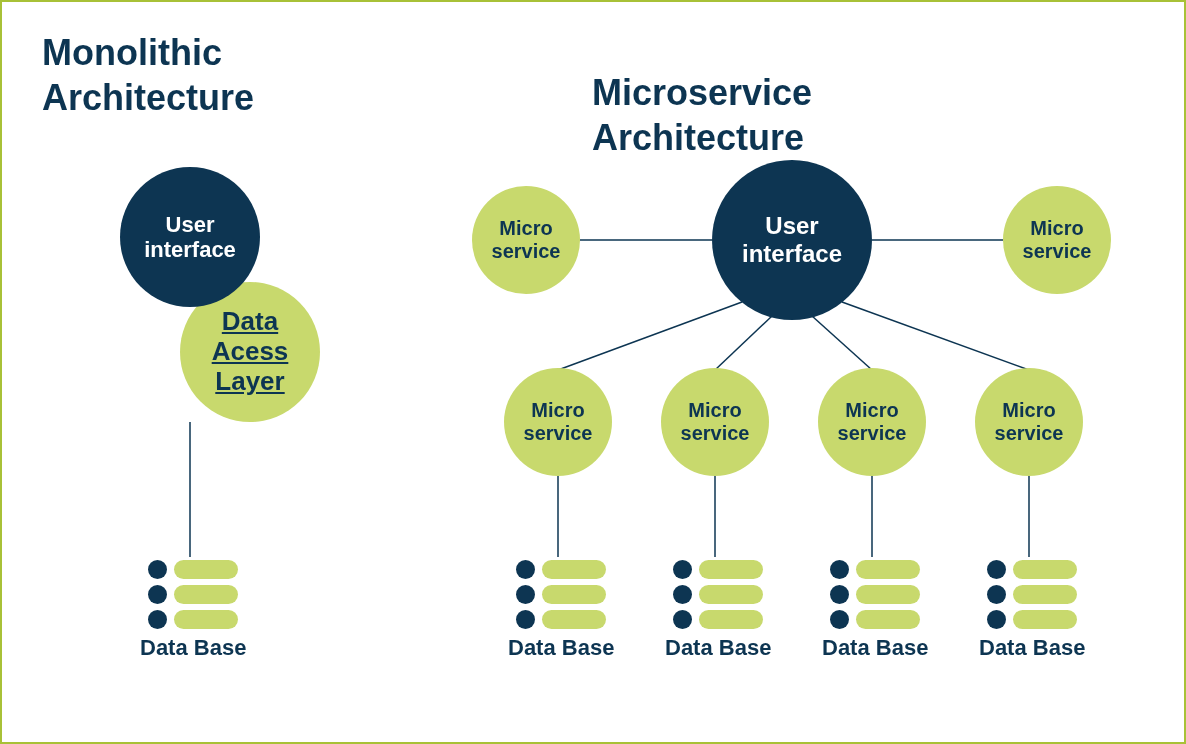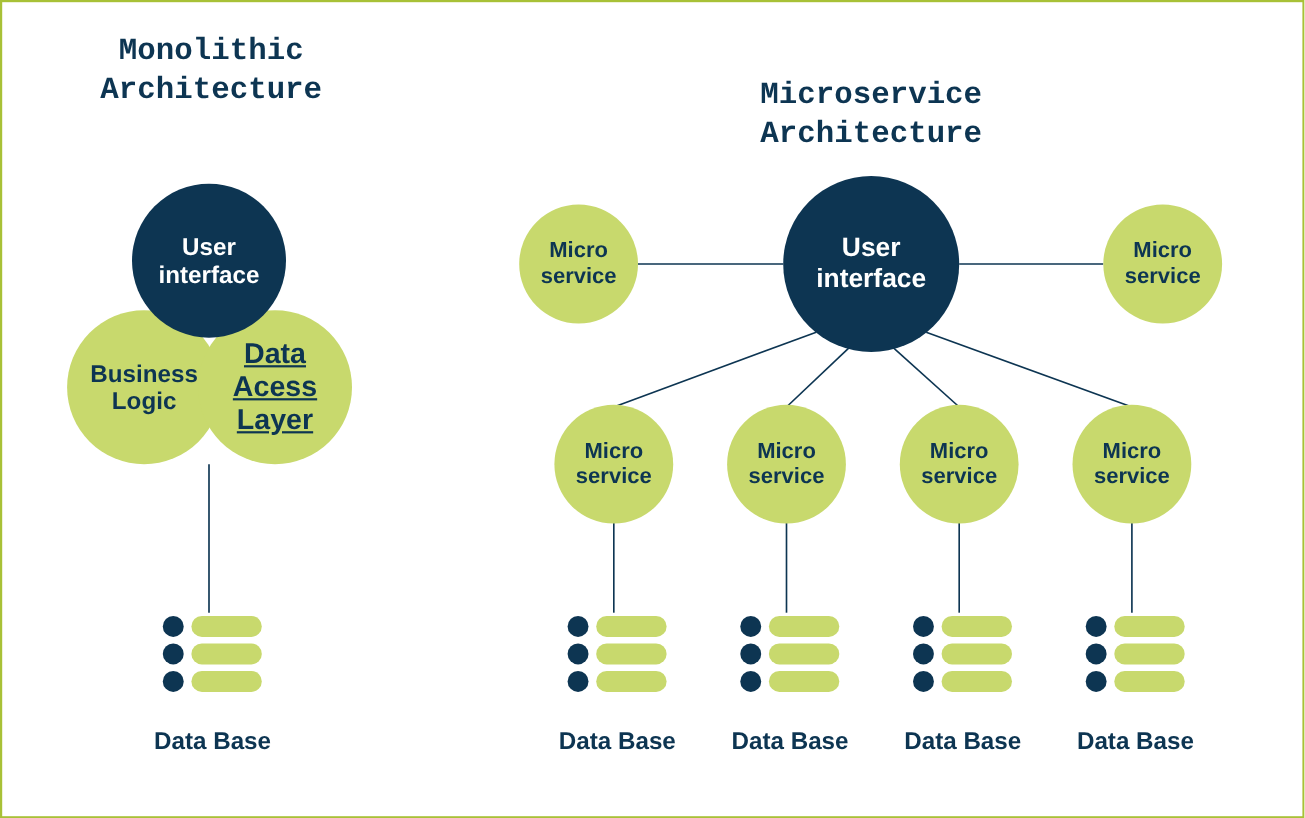--- a/index.html
+++ b/index.html
@@ -20,25 +20,23 @@
     width: 1186px;
     height: 744px;
     border: 2px solid var(--lime-border);
     position: relative;
     background: #fff;
   }
   .title {
     position: absolute;
     color: var(--text-navy);
     font-weight: 700;
-    font-size: 28px;
+    font-size: 36px;
     line-height: 1.25;
-    text-align: center;
     white-space: pre-line;
-    font-family: Liberation Mono, monospace;
   }
   .circle {
     position: absolute;
     border-radius: 50%;
     display: flex;
     align-items: center;
     justify-content: center;
     text-align: center;
     font-weight: 600;
     line-height: 1.15;
@@ -73,21 +71,21 @@
   .db-bar {
     width: 64px;
     height: 19px;
     border-radius: 10px;
     background: var(--lime);
   }
   .db-label {
     color: var(--text-navy);
     font-weight: 600;
     font-size: 22px;
-    margin-top: 26px;
+    margin-top: 0;
   }
   svg.lines {
     position: absolute;
     top: 0; left: 0;
     width: 1186px;
     height: 744px;
     pointer-events: none;
   }
   svg.lines line {
     stroke: var(--navy);
@@ -113,22 +111,20 @@
 
     <line x1="556" y1="472" x2="556" y2="555"></line>
     <line x1="713" y1="472" x2="713" y2="555"></line>
     <line x1="870" y1="472" x2="870" y2="555"></line>
     <line x1="1027" y1="472" x2="1027" y2="555"></line>
   </svg>
 
   <div class="title" style="left:40px; top:28px; width:300px;">Monolithic
 Architecture</div>
 
-  <div class="circle lime" style="left:59px; top:280px; width:140px; height:140px; font-size:22px;">Business
-Logic</div>
   <div class="circle lime" style="left:178px; top:280px; width:140px; height:140px; font-size:26px;text-decoration:underline;">Data
 Acess
 Layer</div>
   <div class="circle navy" style="left:118px; top:165px; width:140px; height:140px; font-size:22px;">User
 interface</div>
 
   <div class="db" style="left:138px; top:558px;">
     <div class="db-row">
         <div class="db-dot"></div>
         <div class="db-bar"></div>

